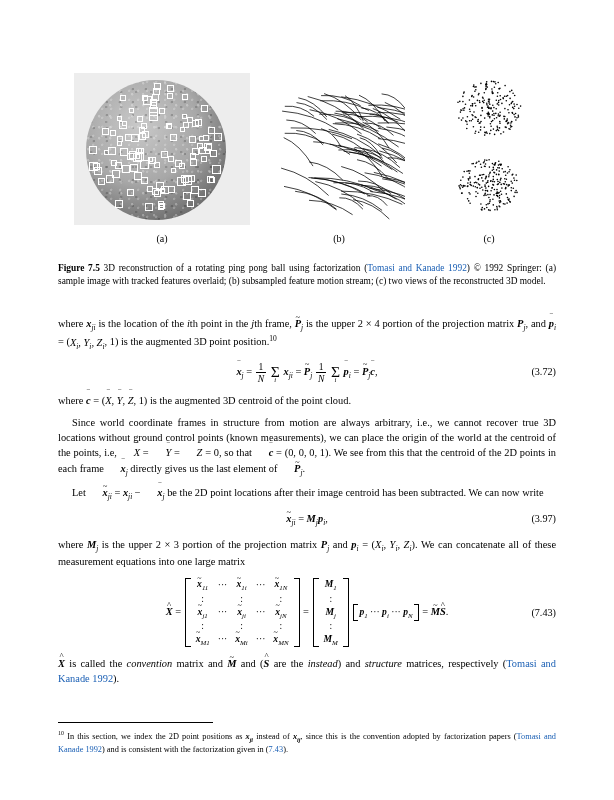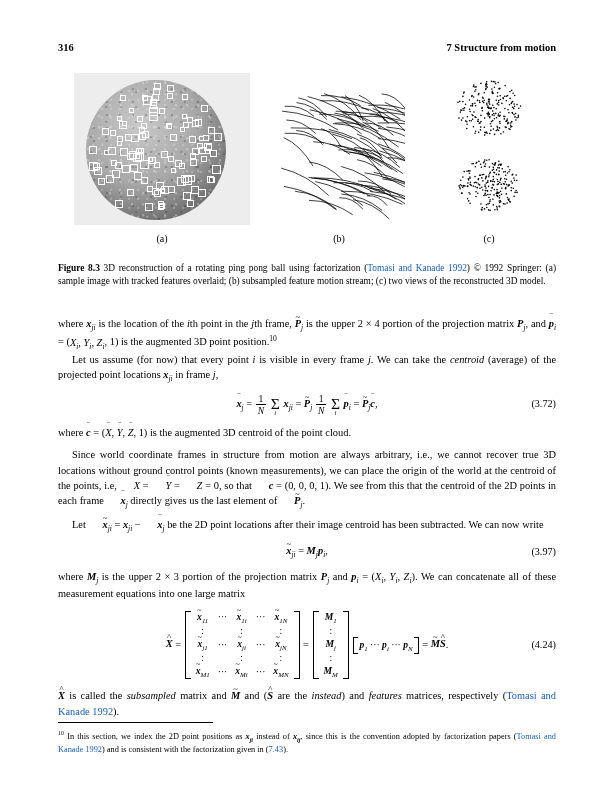--- a/index.html
+++ b/index.html
@@ -264,24 +264,20 @@
     font-size: 8.3px;
     line-height: 1.4;
     text-align: justify;
   }
 </style>
 </head>
 <body>
 
 <div class="page">
 
-  <div class="header">
-    <span class="folio">316</span>
-    <span class="chapter-title">7  Structure from motion</span>
-  </div>
 
   <div class="figure-row">
 
     <div class="fig-panel panel-a">
       <div class="panel-a-img">
         <div class="ball-bg"></div>
         <div class="ball"></div>
         <div class="ball-noise"></div>
         <div id="feat-boxes">
             <div class="feature-box" style="width: 5px; height: 5px; left: 30.1649px; top: 77.4748px;"></div>
@@ -957,38 +953,33 @@
             <circle cx="67.7" cy="108.3" r="0.8"></circle>
             <circle cx="70.5" cy="96.2" r="0.8"></circle>
             <circle cx="74.8" cy="94.7" r="0.8"></circle>
           </g>
       </svg>
       <div class="panel-caption">(c)</div>
     </div>
   </div>
 
   <div class="fig-caption">
-    <b>Figure 8.3</b>
+    <b>Figure 7.5</b>
     <span>3D reconstruction of a rotating ping pong ball using factorization (</span><span class="cite">Tomasi and Kanade 1992</span><span>) © 1992 Springer: (a) sample image with tracked features overlaid; (b) subsampled feature motion stream; (c) two views of the reconstructed 3D model.</span>
   </div>
 
   <div class="body">
 
     <p>
       where <span class="bfit">x</span><sub class="mathvar">ji</sub> is the location of the <i>i</i>th point in the <i>j</i>th frame,
       <span class="tildewrap"><span class="til">~</span><span class="bfit">P</span></span><sub class="mathvar">j</sub> is the upper 2 × 4 portion of
       the projection matrix <span class="bfit">P</span><sub class="mathvar">j</sub>, and
       <span class="tildewrap"><span class="til">‾</span><span class="bfit">p</span></span><sub class="mathvar">i</sub> = (<span class="mathvar">X<sub>i</sub>, Y<sub>i</sub>, Z<sub>i</sub></span>, 1) is the augmented 3D point position.<sup>10</sup>
     </p>
 
-    <p class="indent">
-      Let us assume (for now) that every point <i>i</i> is visible in every frame <i>j</i>. We can take the
-      <i>centroid</i> (average) of the projected point locations
-      <span class="bfit">x</span><sub class="mathvar">ji</sub> in frame <i>j</i>,
-    </p>
 
     <div class="eq-block">
       <span class="eq-body">
         <span class="tildewrap"><span class="til">‾</span><span class="bfit">x</span></span><sub class="mathvar">j</sub> =
         <span class="frac"><span class="num">1</span><span class="den"><i>N</i></span></span>
         <span class="bigsum">Σ<span class="lim">i</span></span>
         <span class="bfit">x</span><sub class="mathvar">ji</sub> =
         <span class="tildewrap"><span class="til">~</span><span class="bfit">P</span></span><sub class="mathvar">j</sub>
         <span class="frac"><span class="num">1</span><span class="den"><i>N</i></span></span>
         <span class="bigsum">Σ<span class="lim">i</span></span>
@@ -1096,25 +1087,25 @@
                   <td><span class="bfit">M</span><sub class="mathvar">M</sub></td>
                 </tr>
               </tbody>
             </table>
         </span>
         <span class="brack">
           <span style="font-size:9.6px;"><span class="bfit">p</span><sub class="mathvar">1</sub> ··· <span class="bfit">p</span><sub class="mathvar">i</sub> ··· <span class="bfit">p</span><sub class="mathvar">N</sub></span>
         </span>
         = <span class="tildewrap"><span class="til">~</span><span class="bfit">M</span></span><span class="hatwrap"><span class="hat">^</span><span class="bfit">S</span></span>.
       </span>
-      <span class="eq-num">(4.24)</span>
+      <span class="eq-num">(7.43)</span>
     </div>
 
     <p>
-      <span class="hatwrap"><span class="hat">^</span><span class="bfit">X</span></span> is called the <i>subsampled</i> matrix and <span class="tildewrap"><span class="til">~</span><span class="bfit">M</span></span> and (<span class="hatwrap"><span class="hat">^</span><span class="bfit">S</span></span> are the <i>instead</i>) and <i>features</i> matrices,
+      <span class="hatwrap"><span class="hat">^</span><span class="bfit">X</span></span> is called the <i>convention</i> matrix and <span class="tildewrap"><span class="til">~</span><span class="bfit">M</span></span> and (<span class="hatwrap"><span class="hat">^</span><span class="bfit">S</span></span> are the <i>instead</i>) and <i>structure</i> matrices,
       respectively (<span class="cite">Tomasi and Kanade 1992</span>).
     </p>
 
   </div>
 
   <div class="footnote-rule"></div>
   <div class="footnote">
     <sup>10</sup><span> In this section, we index the 2D point positions as </span><span class="bfit">x<sub>ji</sub></span><span> instead of </span><span class="bfit">x<sub>ij</sub></span><span>, since this is the convention adopted by factorization papers (</span><span class="cite">Tomasi and Kanade 1992</span><span>) and is consistent with the factorization given in (</span><span class="cite">7.43</span><span>).</span>
   </div>
 

